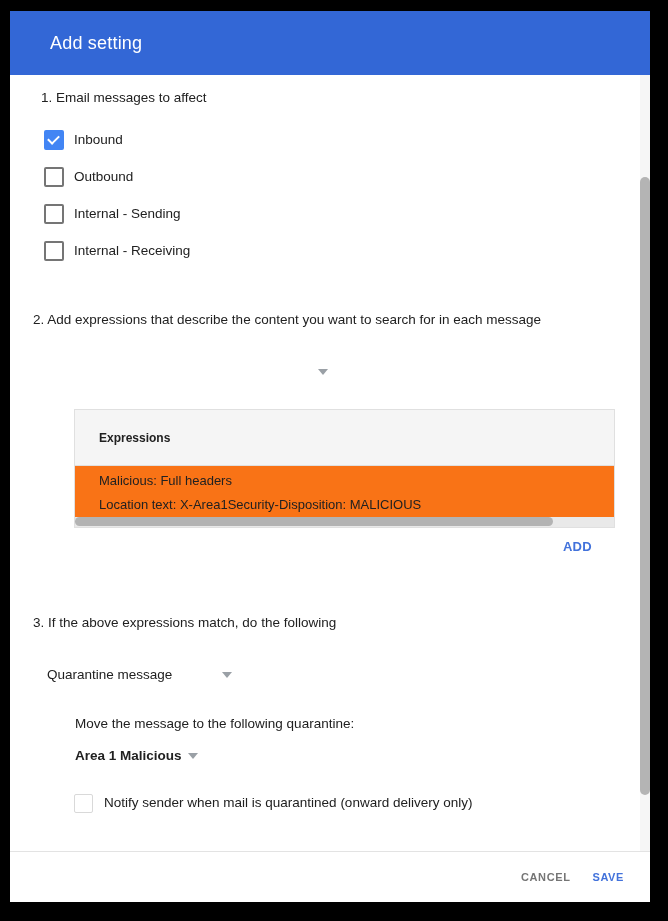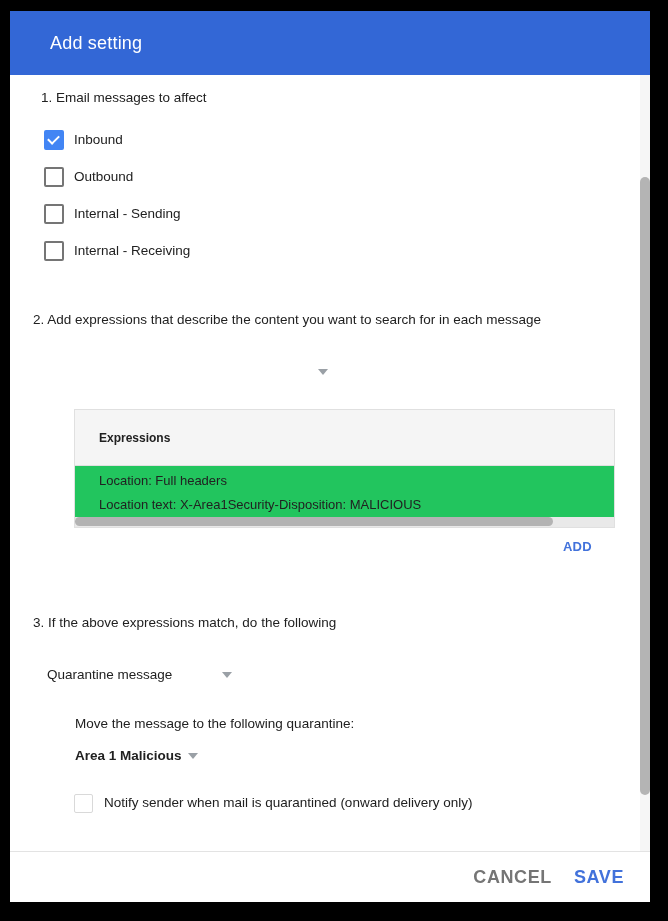--- a/index.html
+++ b/index.html
@@ -40,21 +40,21 @@
   .cb.light { width:19px; height:19px; border:1px solid #d9d9d9; border-radius:2px; }
   
   .tri {
     position:absolute; width:0; height:0;
     border-left:5px solid transparent; border-right:5px solid transparent;
     border-top:6px solid #9aa0a6;
   }
   
   .expr-table {
     position:absolute; left:64px; top:398px; width:541px;
-    border:1px solid #e0e0e0; background:#22c55e;
+    border:1px solid #e0e0e0; background:#f97316;
   }
   .expr-head {
     height:56px; background:#f5f5f5; border-bottom:1px solid #e0e0e0;
     font-size:12px; font-weight:bold; color:#212121;
     line-height:56px; padding-left:24px;
   }
   .expr-rows { padding:3px 0 0 24px; height:51px; }
   .expr-row { height:24px; line-height:24px; font-size:13px; color:#212121; white-space:nowrap; }
   .hscroll { position:relative; height:10px; background:#e9e9e9; }
   .hscroll .thumb {
@@ -69,21 +69,21 @@
   }
   
   .footer {
     position:absolute; left:0; right:0; bottom:0; height:51px;
     border-top:1px solid #e3e3e3; background:#fff;
     display:flex; align-items:center; justify-content:flex-end;
     gap:14px; padding-right:22px;
   }
   .footer button {
     background:none; border:none; cursor:pointer; font-family:inherit;
-    font-size:18px; font-weight:bold; letter-spacing:0.6px; padding:6px 4px;
+    font-size:11px; font-weight:bold; letter-spacing:0.6px; padding:6px 4px;
   }
   .btn-cancel { color:#757575; }
   .btn-save { color:#4272db; }
   
   .vtrack {
     position:absolute; right:0; top:64px; width:10px; height:776px;
     background:#f6f6f6;
   }
   .vthumb {
     position:absolute; right:0; top:102px; width:10px; height:618px;
@@ -115,21 +115,21 @@
 
   <div class="txt" style="left:23px; top:301px;">2. Add expressions that describe the content you want to search for in each message</div>
 
   <div style="position:absolute; left:34px; top:350px; width:300px; height:22px; cursor:pointer;">
     <span class="tri" style="left:274px; top:8px;"></span>
   </div>
 
   <div class="expr-table">
     <div class="expr-head">Expressions</div>
     <div class="expr-rows">
-      <div class="expr-row">Location: Full headers</div>
+      <div class="expr-row">Malicious: Full headers</div>
       <div class="expr-row">Location text: X-Area1Security-Disposition: MALICIOUS</div>
     </div>
     <div class="hscroll">
       <div class="thumb"></div>
     </div>
   </div>
 
   <button class="add-btn">ADD</button>
 
   <div class="txt" style="left:23px; top:604px;">3. If the above expressions match, do the following</div>

